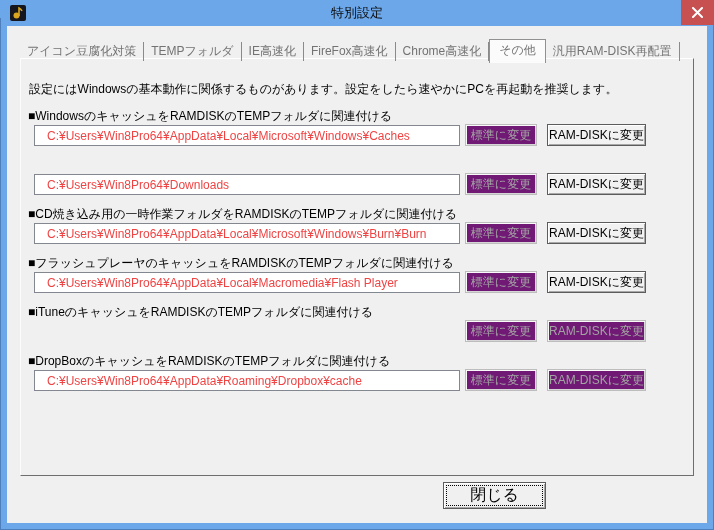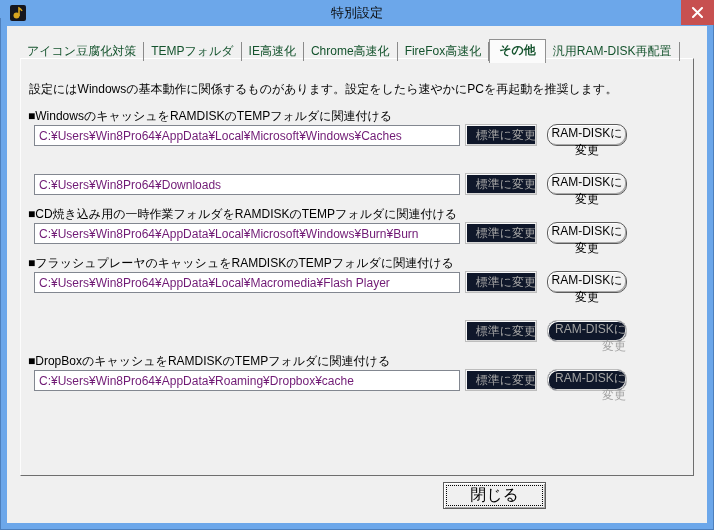--- a/index.html
+++ b/index.html
@@ -16,45 +16,45 @@
                   text-align:center; font-size:13px; color:#0a0a0a; }
   .close-btn { position:absolute; right:0; top:0; width:33px; height:25px; background:#C75050;
                border:none; cursor:pointer; display:flex; align-items:center; justify-content:center; }
   .close-btn svg { display:block; }
 
   
   .client { position:absolute; left:7px; top:26px; width:700px; height:497px; background:#F0F0F0; }
 
   
   .tabstrip { position:absolute; left:13px; top:11px; height:24px; display:flex; align-items:flex-end; z-index:3; }
-  .tab { height:19px; line-height:18px; padding:0 7px; color:#14532d; white-space:nowrap;
+  .tab { height:19px; line-height:18px; padding:0 7px; color:#737373; white-space:nowrap;
          border-right:1px solid #8a8a8a; cursor:pointer;margin-top:48px; }
   .tab.selected { position:relative; top:2px; height:24px; line-height:21px; padding:0 9px;
-                  background:#FBFBFB; border:1px solid #919191; border-bottom:none; z-index:4;font-weight:bold; }
+                  background:#FBFBFB; border:1px solid #919191; border-bottom:none; z-index:4; }
 
   
   .panel { position:absolute; left:13px; top:32px; width:674px; height:418px; background:#F0F0F0;
            border:1px solid #9d9d9d; border-top-color:#ffffff; border-left-color:#fcfcfc;
            border-right-color:#6e6e6e; border-bottom-color:#6e6e6e; z-index:2; }
 
   .notice { position:absolute; left:8px; top:22px; white-space:nowrap; }
 
   .section { position:absolute; left:0; width:674px; height:46px; }
   .section-label { position:absolute; left:7px; top:0; white-space:nowrap; }
   .path-field { position:absolute; left:13px; top:17px; width:426px; height:21px;
-                background:#FFFFFF; border:1px solid #828790; padding:0 4px; font-size:12px;
-                font-family:"Liberation Sans","DejaVu Sans",sans-serif; color:#701a75; }
+                background:#FFFFFF; border:1px solid #828790; padding:0 12px; font-size:12px;
+                font-family:"Liberation Sans","DejaVu Sans",sans-serif; color:#ef4444; }
   .btn { position:absolute; top:16px; height:22px; font-size:12px; text-align:center;
          font-family:"Liberation Sans","DejaVu Sans",sans-serif;
          background:#F2F2F2; border:1px solid #5c5c5c;
          box-shadow: inset 1px 1px 0 #ffffff, inset -1px -1px 0 #a8a8a8; cursor:pointer; }
   .btn.std { left:444px; width:72px; }
-  .btn.ram { left:526px; width:80px;border-radius:10px; }
-  .btn.disabled { color:#a3a3a3; border-color:#bdbdbd; background:#0f172a;
-                  box-shadow: inset 1px 1px 0 #fafafa, inset -1px -1px 0 #d6d6d6; cursor:default;text-align:right; }
+  .btn.ram { left:526px; width:99px; }
+  .btn.disabled { color:#a3a3a3; border-color:#bdbdbd; background:#701a75;
+                  box-shadow: inset 1px 1px 0 #fafafa, inset -1px -1px 0 #d6d6d6; cursor:default; }
 
   
   .dlg-close { position:absolute; left:436px; top:456px; width:103px; height:27px;
                background:#F0F0F0; border:1px solid #5c5c5c; font-size:16px;
                font-family:"Liberation Sans","DejaVu Sans",sans-serif;
                box-shadow: inset 1px 1px 0 #ffffff, inset -1px -1px 0 #a8a8a8;
                outline:1px dotted #000; outline-offset:-4px; cursor:pointer; }
 </style>
 </head>
 <body>
@@ -76,22 +76,22 @@
       </svg>
     </button>
   </div>
 
   <div class="client">
 
     <div class="tabstrip">
       <div class="tab">アイコン豆腐化対策</div>
       <div class="tab">TEMPフォルダ</div>
       <div class="tab">IE高速化</div>
+      <div class="tab">FireFox高速化</div>
       <div class="tab">Chrome高速化</div>
-      <div class="tab">FireFox高速化</div>
       <div class="tab selected">その他</div>
       <div class="tab">汎用RAM-DISK再配置</div>
     </div>
 
     <div class="panel">
       <div class="notice">設定にはWindowsの基本動作に関係するものがあります。設定をしたら速やかにPCを再起動を推奨します。</div>
 
       <div class="section" style="top:49px">
         <div class="section-label">■WindowsのキャッシュをRAMDISKのTEMPフォルダに関連付ける</div>
         <input class="path-field" value="C:¥Users¥Win8Pro64¥AppData¥Local¥Microsoft¥Windows¥Caches" style="">
@@ -113,20 +113,21 @@
       </div>
 
       <div class="section" style="top:196px">
         <div class="section-label">■フラッシュプレーヤのキャッシュをRAMDISKのTEMPフォルダに関連付ける</div>
         <input class="path-field" value="C:¥Users¥Win8Pro64¥AppData¥Local¥Macromedia¥Flash Player" style="">
         <button class="btn std disabled" disabled="">標準に変更</button>
         <button class="btn ram">RAM-DISKに変更</button>
       </div>
 
       <div class="section" style="top:245px">
+        <div class="section-label">■iTuneのキャッシュをRAMDISKのTEMPフォルダに関連付ける</div>
         <button class="btn std disabled" disabled="">標準に変更</button>
         <button class="btn ram disabled" disabled="">RAM-DISKに変更</button>
       </div>
 
       <div class="section" style="top:294px">
         <div class="section-label">■DropBoxのキャッシュをRAMDISKのTEMPフォルダに関連付ける</div>
         <input class="path-field" value="C:¥Users¥Win8Pro64¥AppData¥Roaming¥Dropbox¥cache" style="">
         <button class="btn std disabled" disabled="">標準に変更</button>
         <button class="btn ram disabled" disabled="">RAM-DISKに変更</button>
       </div>

